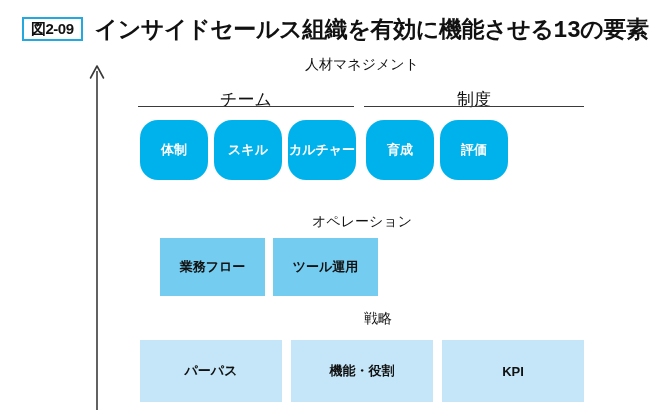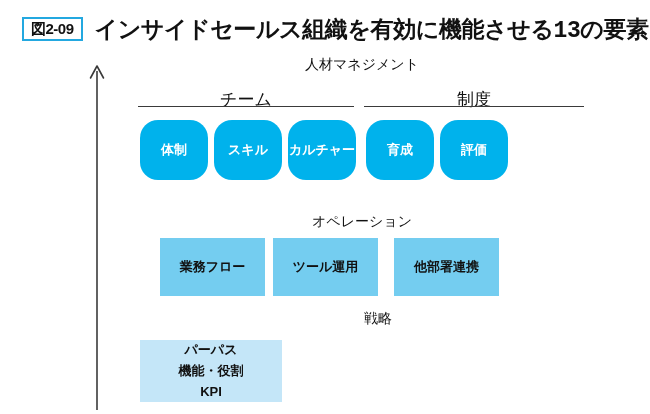--- a/index.html
+++ b/index.html
@@ -96,21 +96,21 @@
 
   
   .box-row {
     position: absolute;
     display: flex;
     left: 140px;
     width: 444px;
   }
   #row-hr  { top: 120px; height: 60px; }
   #row-ops { top: 238px; height: 58px; margin-left: 20px; }
-  #row-str { top: 340px; height: 62px; flex-direction: column; }
+  #row-str { top: 340px; height: 62px; }
 
   .tier-box {
     display: flex;
     align-items: center;
     justify-content: center;
     text-align: center;
     box-sizing: border-box;
     font-weight: 700;
     letter-spacing: 0px;
     white-space: nowrap;
@@ -186,21 +186,20 @@
   </div>
 
   <div class="section-heading" id="heading-ops">オペレーション</div>
 
   <div class="box-row" id="row-ops">
     <div class="tier-box w-cell">業務フロー</div>
     <div class="spacer gap-m"></div>
     <div class="tier-box w-cell">ツール運用</div>
     <div class="spacer gap-m"></div>
     <div class="spacer gap-m"></div>
-    <div class="tier-box w-cell">他部署連携</div>
   </div>
 
   <div class="section-heading" id="heading-str">戦略</div>
 
   <div class="box-row" id="row-str">
     <div class="tier-box w-cell">パーパス</div>
     <div class="spacer gap-m"></div>
     <div class="tier-box w-cell">機能・役割</div>
     <div class="spacer gap-m"></div>
     <div class="tier-box w-cell">KPI</div>

